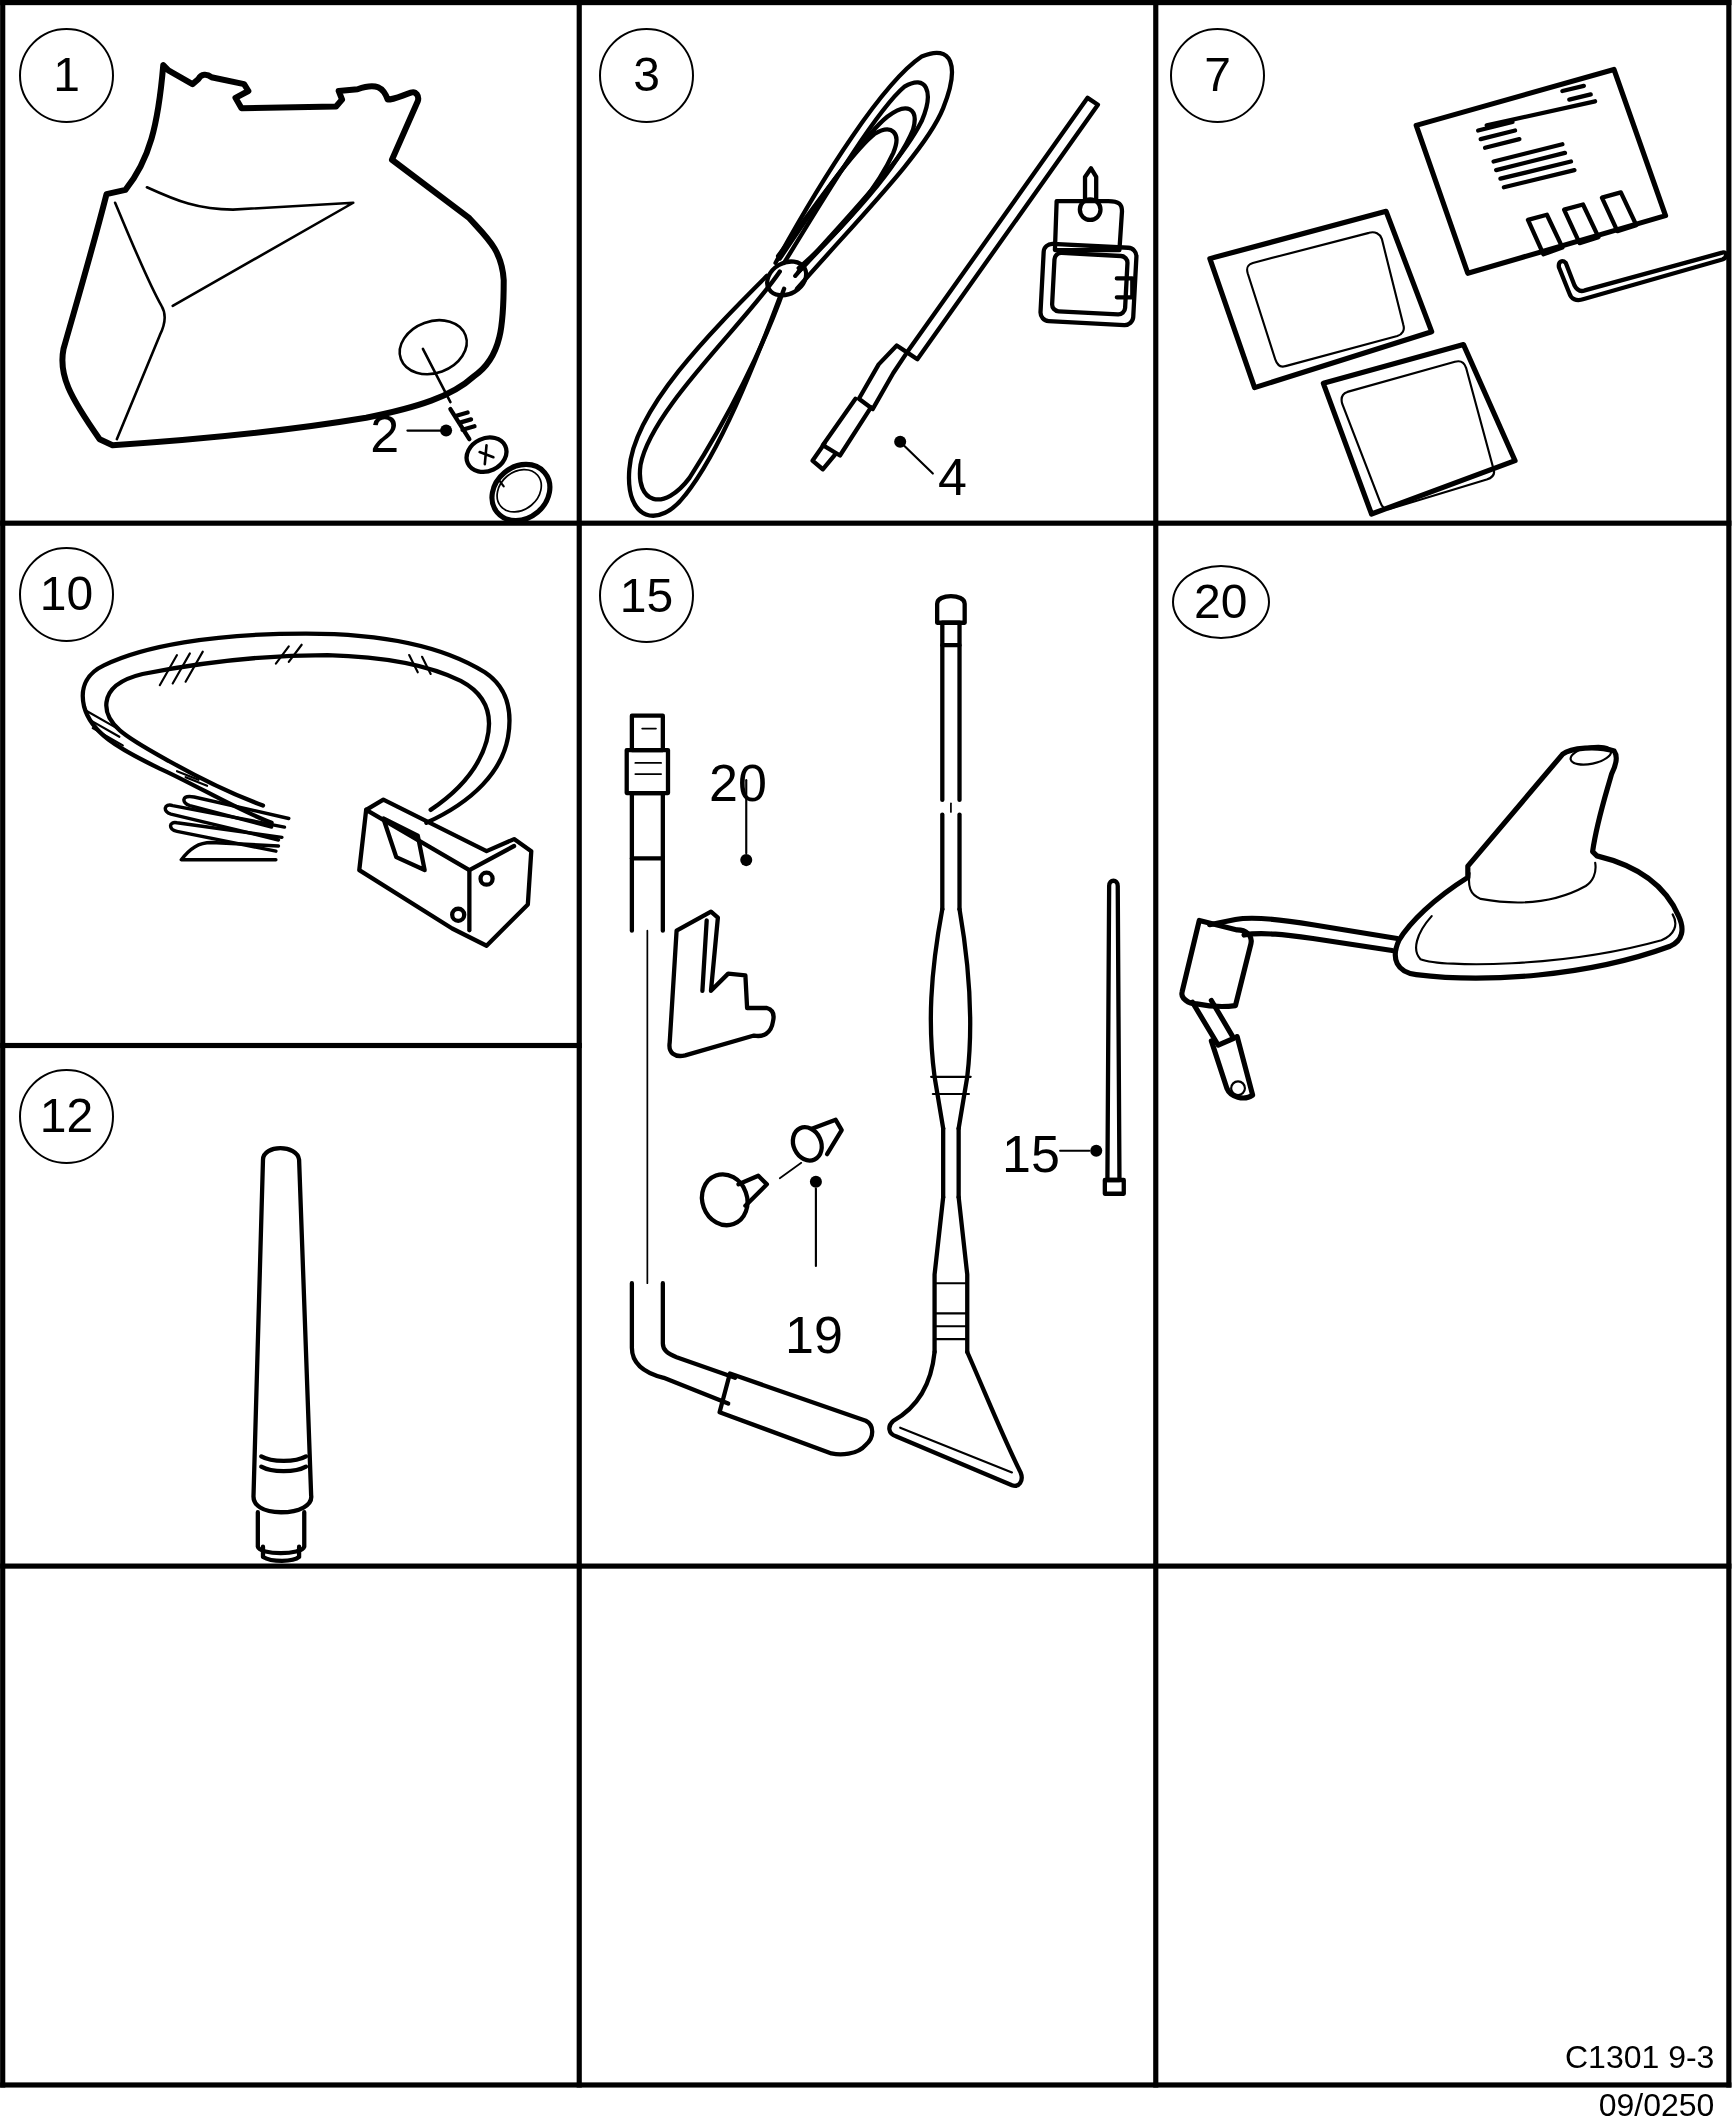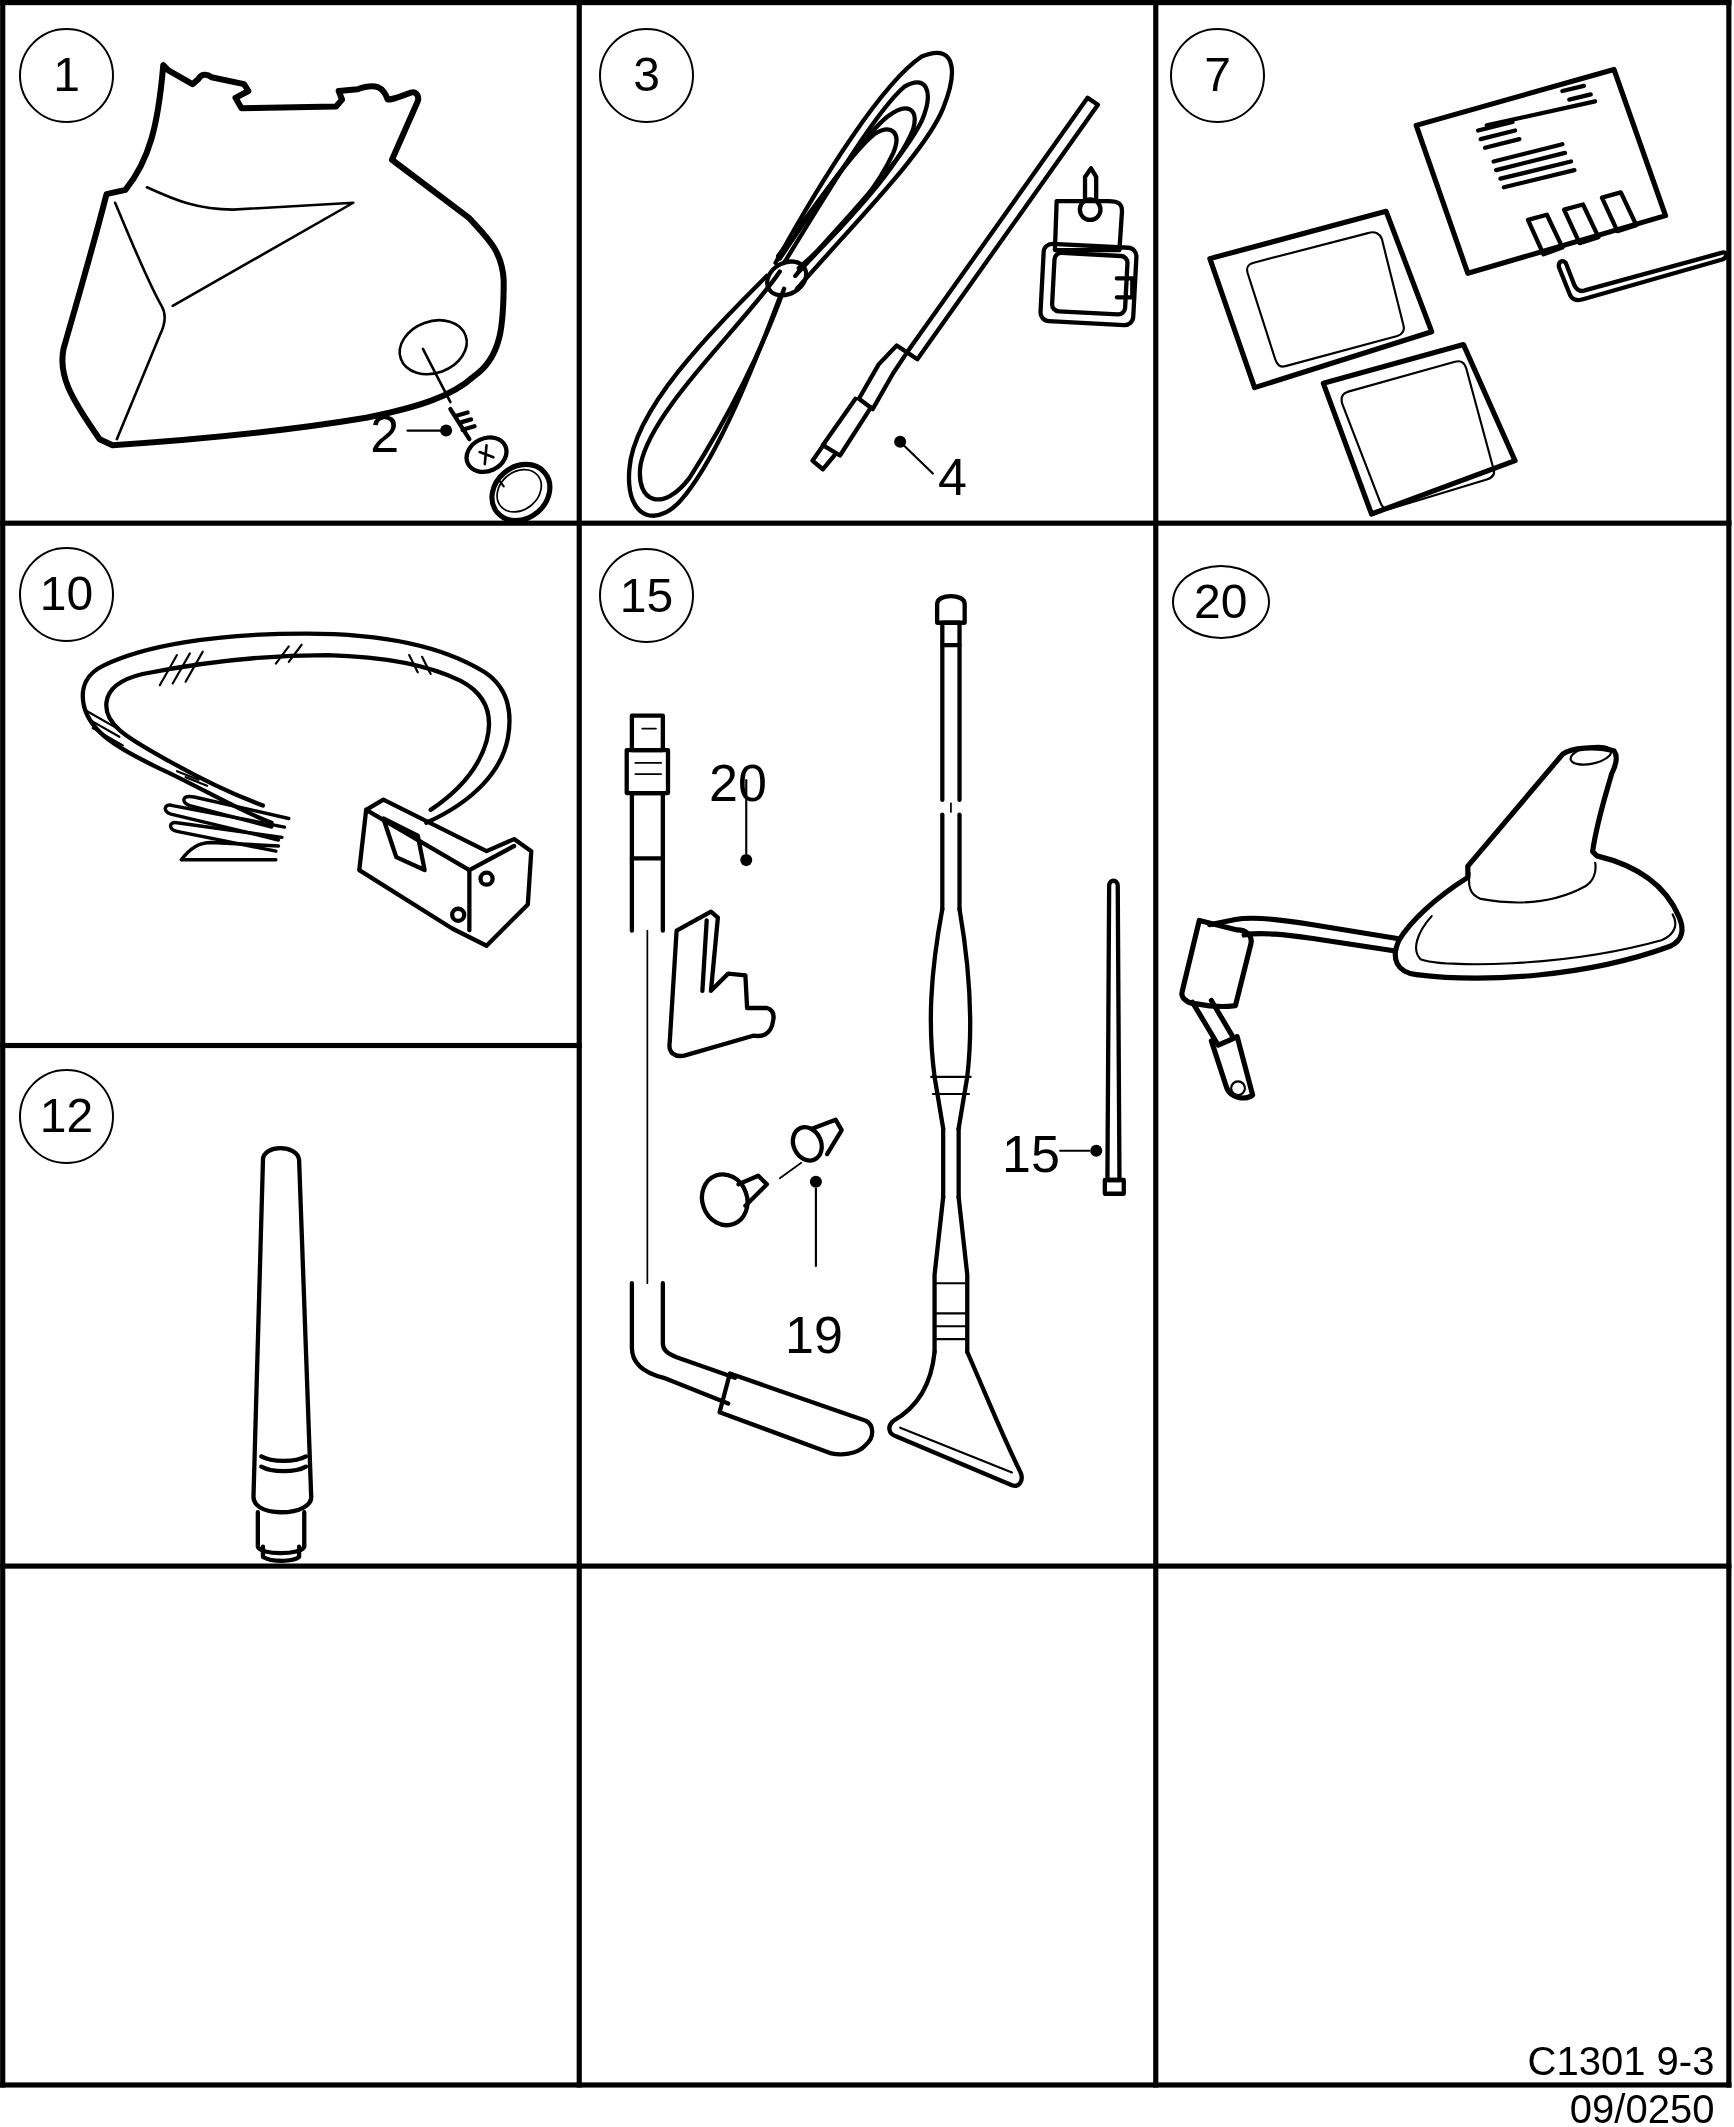--- a/index.html
+++ b/index.html
@@ -4,21 +4,21 @@
 <style>
   html, body { margin:0; padding:0; background:#ffffff; }
   body { width:1735px; height:2128px; position:relative; overflow:hidden;
          font-family:"Liberation Sans", sans-serif; color:#000; }
   #stage { position:absolute; left:0; top:0; width:1735px; height:2128px; }
   .cell { position:absolute; box-sizing:border-box; }
   .callout-circle { position:absolute; width:95px; height:95px; border:2.2px solid #000;
                     border-radius:50%; box-sizing:border-box; display:flex; align-items:center;
                     justify-content:center; font-size:48px; line-height:1; background:#fff; }
   .ref-label { position:absolute; font-size:52px; line-height:1; }
-  .footer-code { position:absolute; font-size:40px; line-height:1; right:19px; }
+  .footer-code { position:absolute; font-size:32px; line-height:1; right:19px; }
   svg.art { position:absolute; left:0; top:0; overflow:visible; }
   .ln { fill:none; stroke:#000; stroke-linecap:round; stroke-linejoin:round; }
 </style>
 </head>
 <body>
 
 <div id="stage">
 
   <svg class="art" width="1735" height="2128" viewBox="0 0 2016 2473">
     <g fill="#000">

